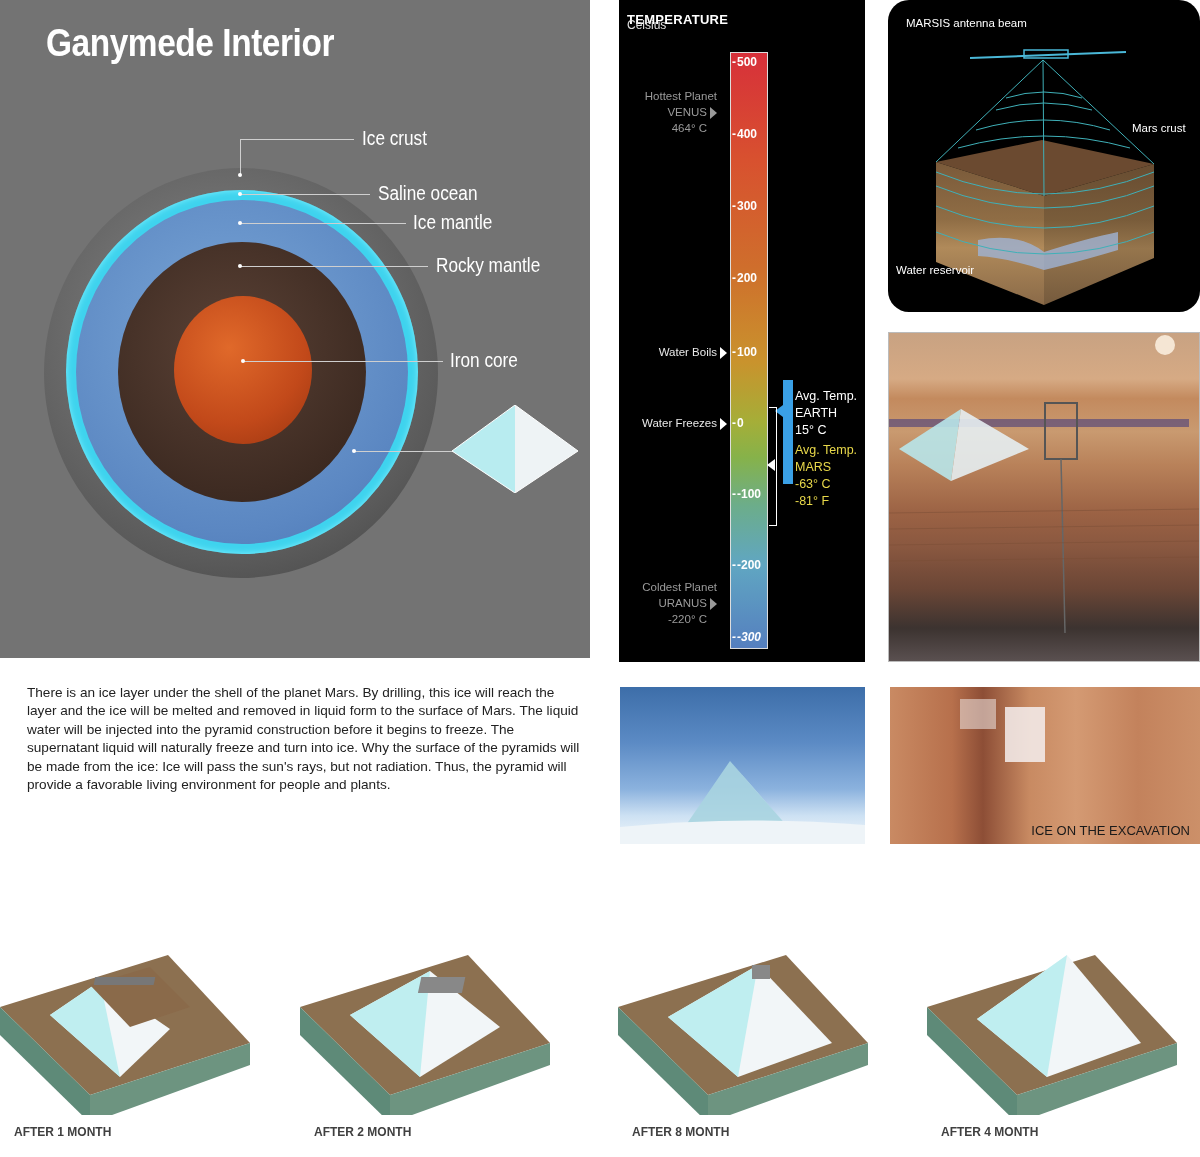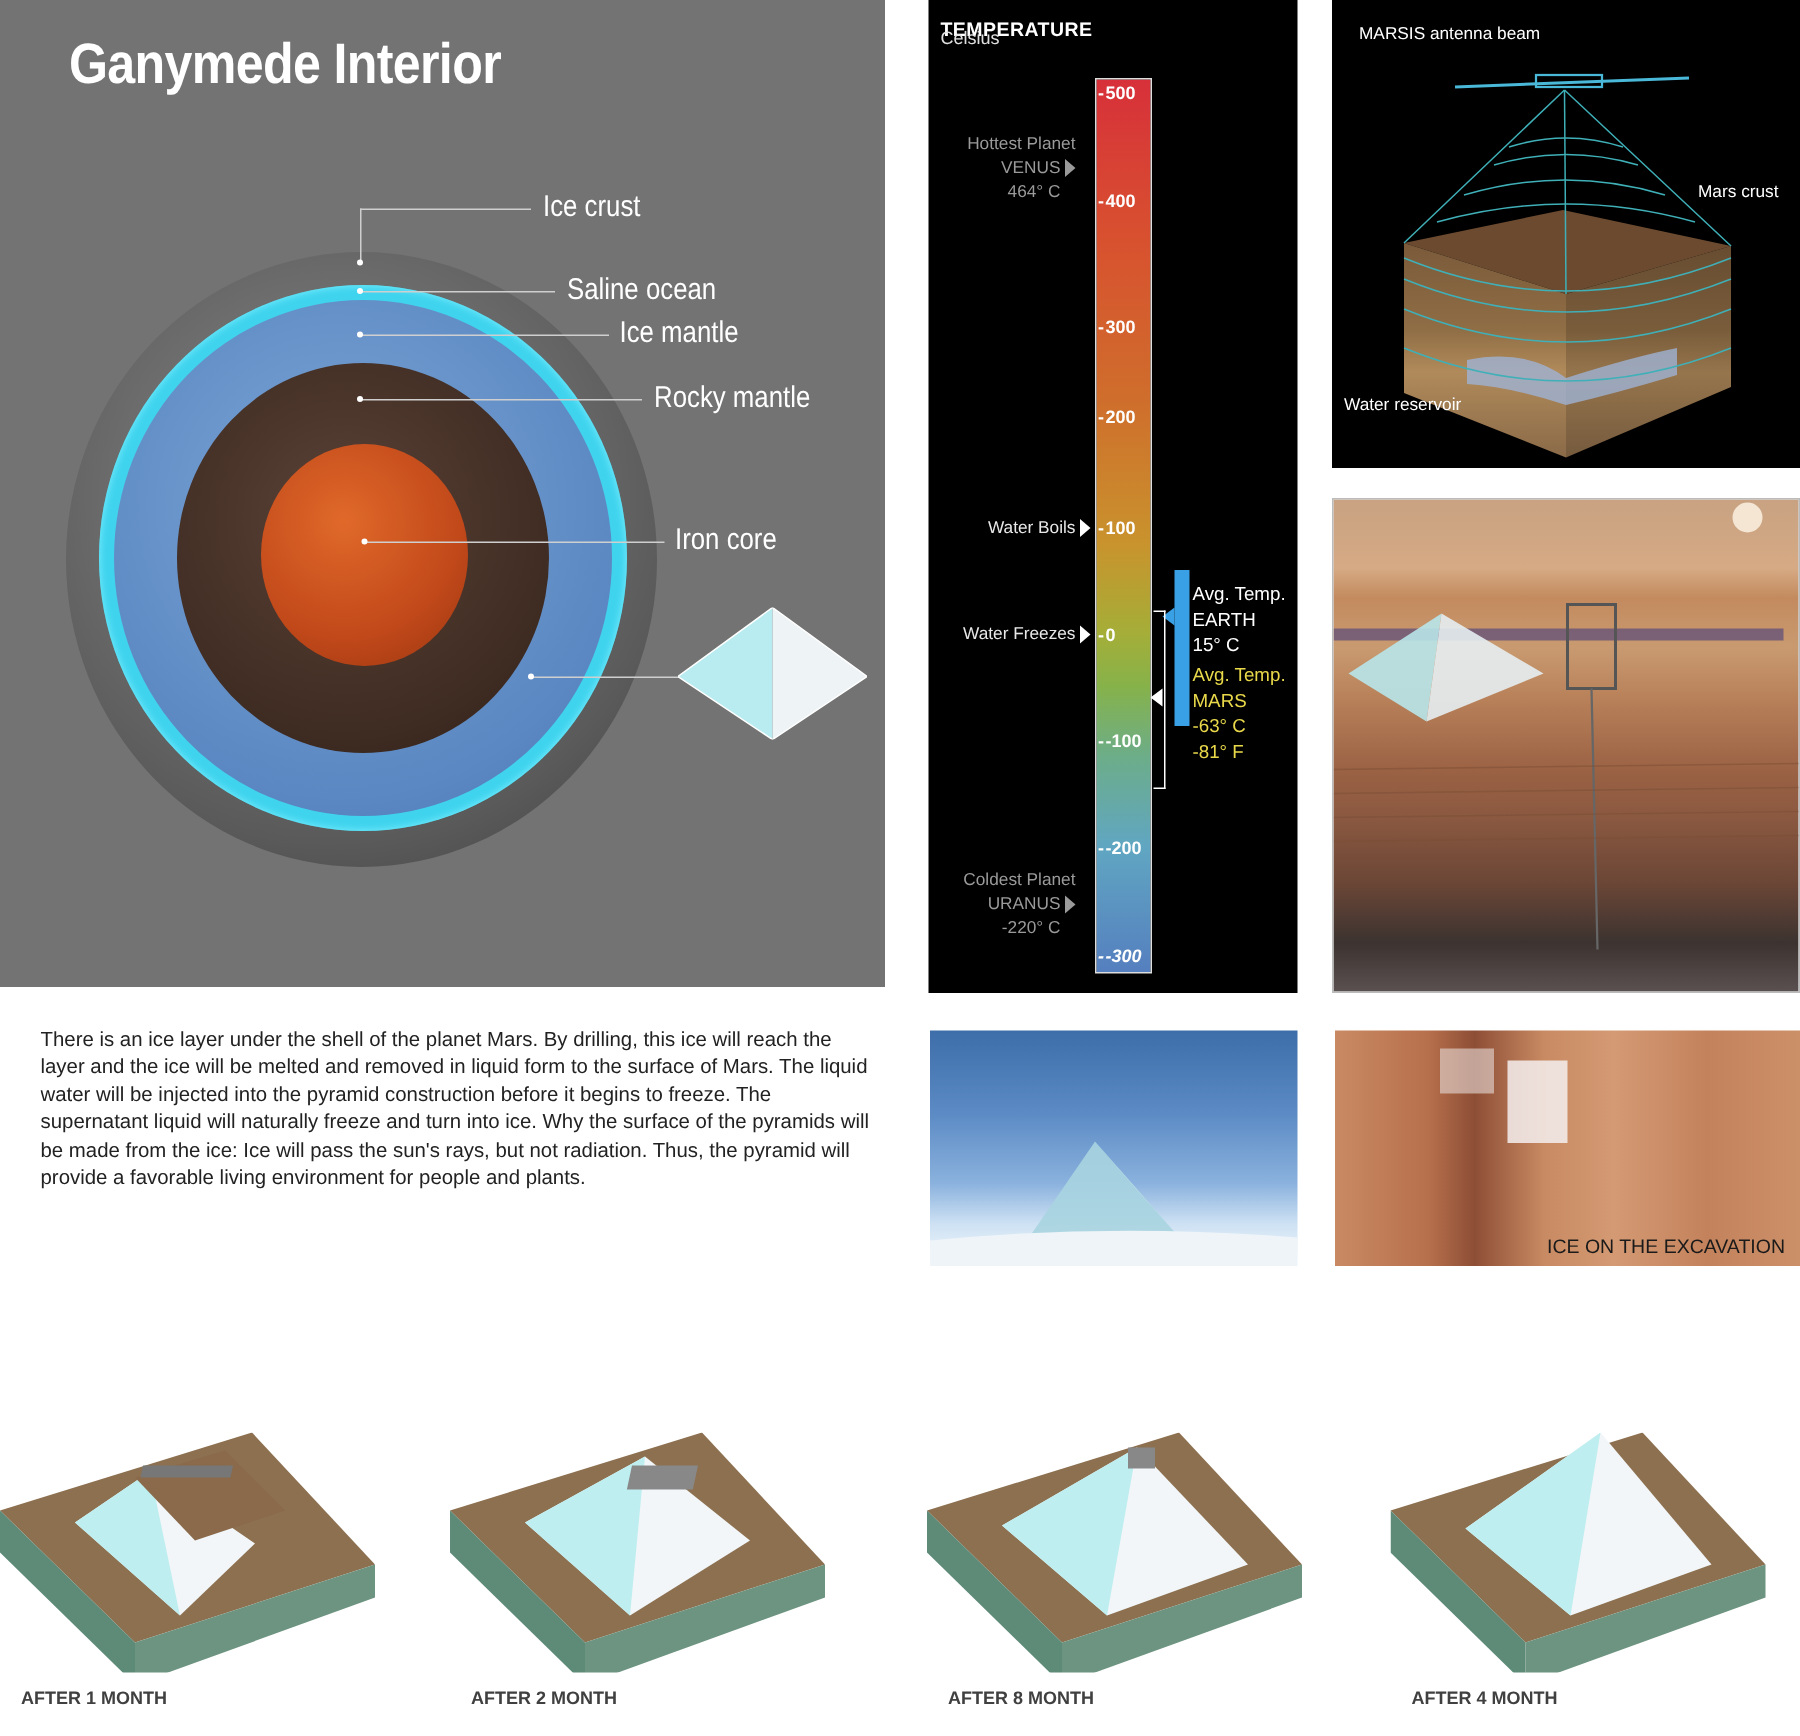--- a/index.html
+++ b/index.html
@@ -37,21 +37,21 @@
   .ref-label.dim { color: #9a9a9a; margin-top: 24px; }
   .tri-r { display: inline-block; width: 0; height: 0; border-top: 6px solid transparent; border-bottom: 6px solid transparent; border-left: 7px solid #fff; vertical-align: middle; margin-left: 3px; }
   .tri-r.dim { border-left-color: #9a9a9a; }
   .earth-bar { position: absolute; left: 164px; top: 380px; width: 10px; height: 104px; background: #3aa0e6; }
   .bracket { position: absolute; left: 150px; top: 407px; width: 8px; height: 119px; border: 1.5px solid #fff; border-left: none; }
   .tri-l { position: absolute; width: 0; height: 0; border-top: 6px solid transparent; border-bottom: 6px solid transparent; }
   .avg-earth { position: absolute; left: 176px; top: 388px; color: #fff; font-size: 12.5px; line-height: 17px; }
   .avg-mars { position: absolute; left: 176px; top: 442px; color: #e8d84a; font-size: 12.5px; line-height: 17px; }
 
   
-  #marsis { left: 888px; top: 0; width: 312px; height: 312px; background: #000; }
+  #marsis { left: 888px; top: 0; width: 312px; height: 312px; background: #000; border-radius: 21px; }
   #marsis .m-label { position: absolute; color: #fff; font-size: 11.5px; }
 
   
   #mars-scene { left: 888px; top: 332px; width: 312px; height: 330px;
     background: linear-gradient(to bottom, #c8a282 0%, #d6aa84 14%, #c38a5e 20%, #c99a70 30%, #b9825a 40%, #9b6244 55%, #8a5840 65%, #6b4636 78%, #3c3330 90%, #5a5050 100%); border: 1px solid #bbb; }
 
   
   #construction { left: 27px; top: 684px; width: 560px; }
   #construction h2 { font-size: 15px; font-weight: bold; color: #111; margin-bottom: 16px; }
   #construction p { font-size: 13.6px; line-height: 18.4px; color: #222; }
@@ -109,21 +109,21 @@
 </div>
 
 <div class="panel" id="temperature">
   <div class="t-title">TEMPERATURE</div>
   <div class="t-sub">Celsius</div>
 
   <div class="thermo"></div>
 
   <div class="tick" style="top:55px;">500</div>
   <div class="tick" style="top:127px;">400</div>
-  <div class="tick" style="top:199px;margin-top:12px;">300</div>
+  <div class="tick" style="top:199px;">300</div>
   <div class="tick" style="top:271px;">200</div>
   <div class="tick" style="top:345px;">100</div>
   <div class="tick" style="top:416px;">0</div>
   <div class="tick" style="top:487px;">-100</div>
   <div class="tick" style="top:558px;text-align:right;">-200</div>
   <div class="tick" style="top:630px;font-style:italic;">-300</div>
 
   <div class="ref-label dim" style="right:148px; top:64px;">
     <div>Hottest Planet</div>
     <div><span>VENUS</span><span class="tri-r dim"></span></div>

